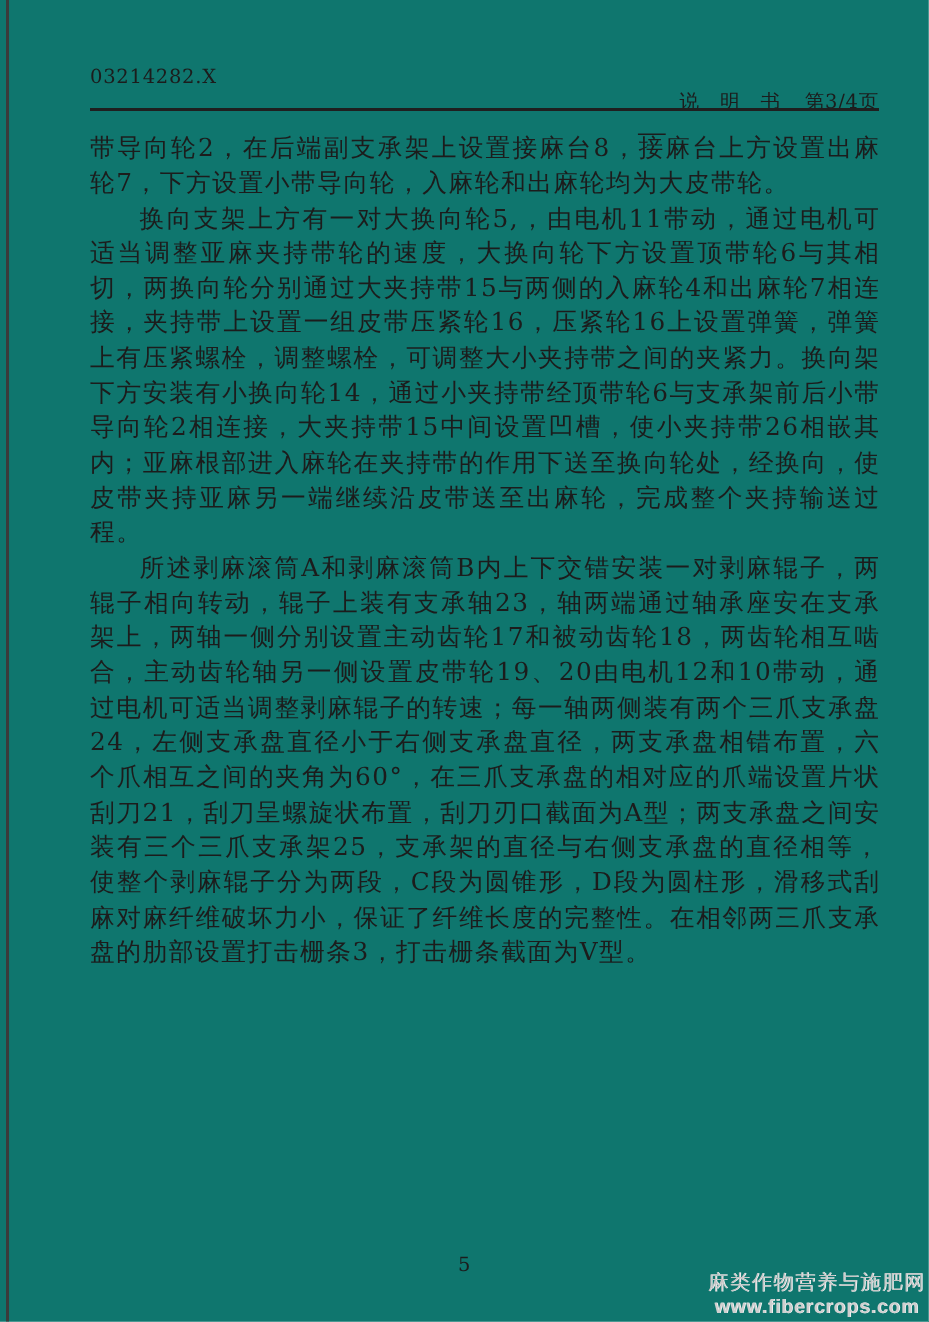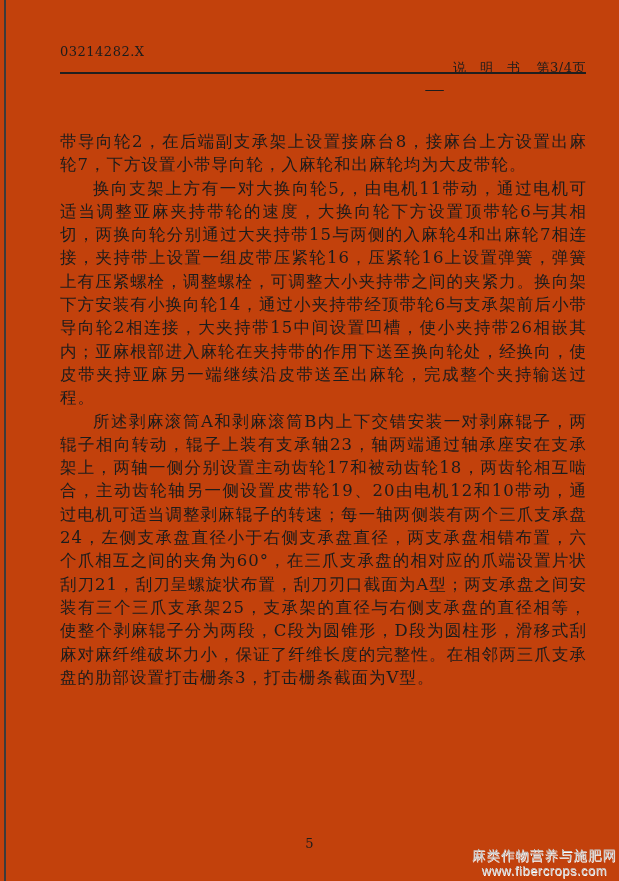--- a/index.html
+++ b/index.html
@@ -4,21 +4,21 @@
 <style>
   html, body { margin: 0; padding: 0; }
   body {
     width: 619px; height: 881px;
     background: #ffffff;
     position: relative;
     overflow: hidden;
     font-family: "DejaVu Serif", "Liberation Serif", serif;
     color: #1c1c1c;
   }
-  .page { position: absolute; inset: 0; background: #c2410c; }
+  .page { position: absolute; inset: 0; background: #0f766e; }
 
   .scan-edge {
     position: absolute;
     left: 4px; top: 0;
     width: 2px; height: 881px;
     background: #3b3b3b;
   }
 
   .header {
     position: absolute;
@@ -41,21 +41,20 @@
   }
 
   .content {
     position: absolute;
     left: 60px; top: 87px;
     width: 527px;
     font-size: 16.5px;
     line-height: 23.3px;
     letter-spacing: 1px;
     text-align: justify;
-    margin-top: 43px;
   }
   .content p { margin: 0; }
   .content p.indent { text-indent: 2em; }
 
   .page-no {
     position: absolute;
     left: 0; top: 836px;
     width: 619px;
     text-align: center;
     font-size: 13px;
@@ -71,20 +70,21 @@
   }
   .watermark .wm-name {
     font-size: 13.5px;
     letter-spacing: 1px;
   }
   .watermark .wm-url {
     font-family: "Liberation Sans", "DejaVu Sans", sans-serif;
     font-size: 13px;
     color: #cfcfcf;
     letter-spacing: 0.5px;
+    font-weight: bold;
   }
 </style>
 </head>
 <body>
 
 <div class="page">
 
   <div class="scan-edge"></div>
 
   <header class="header">

